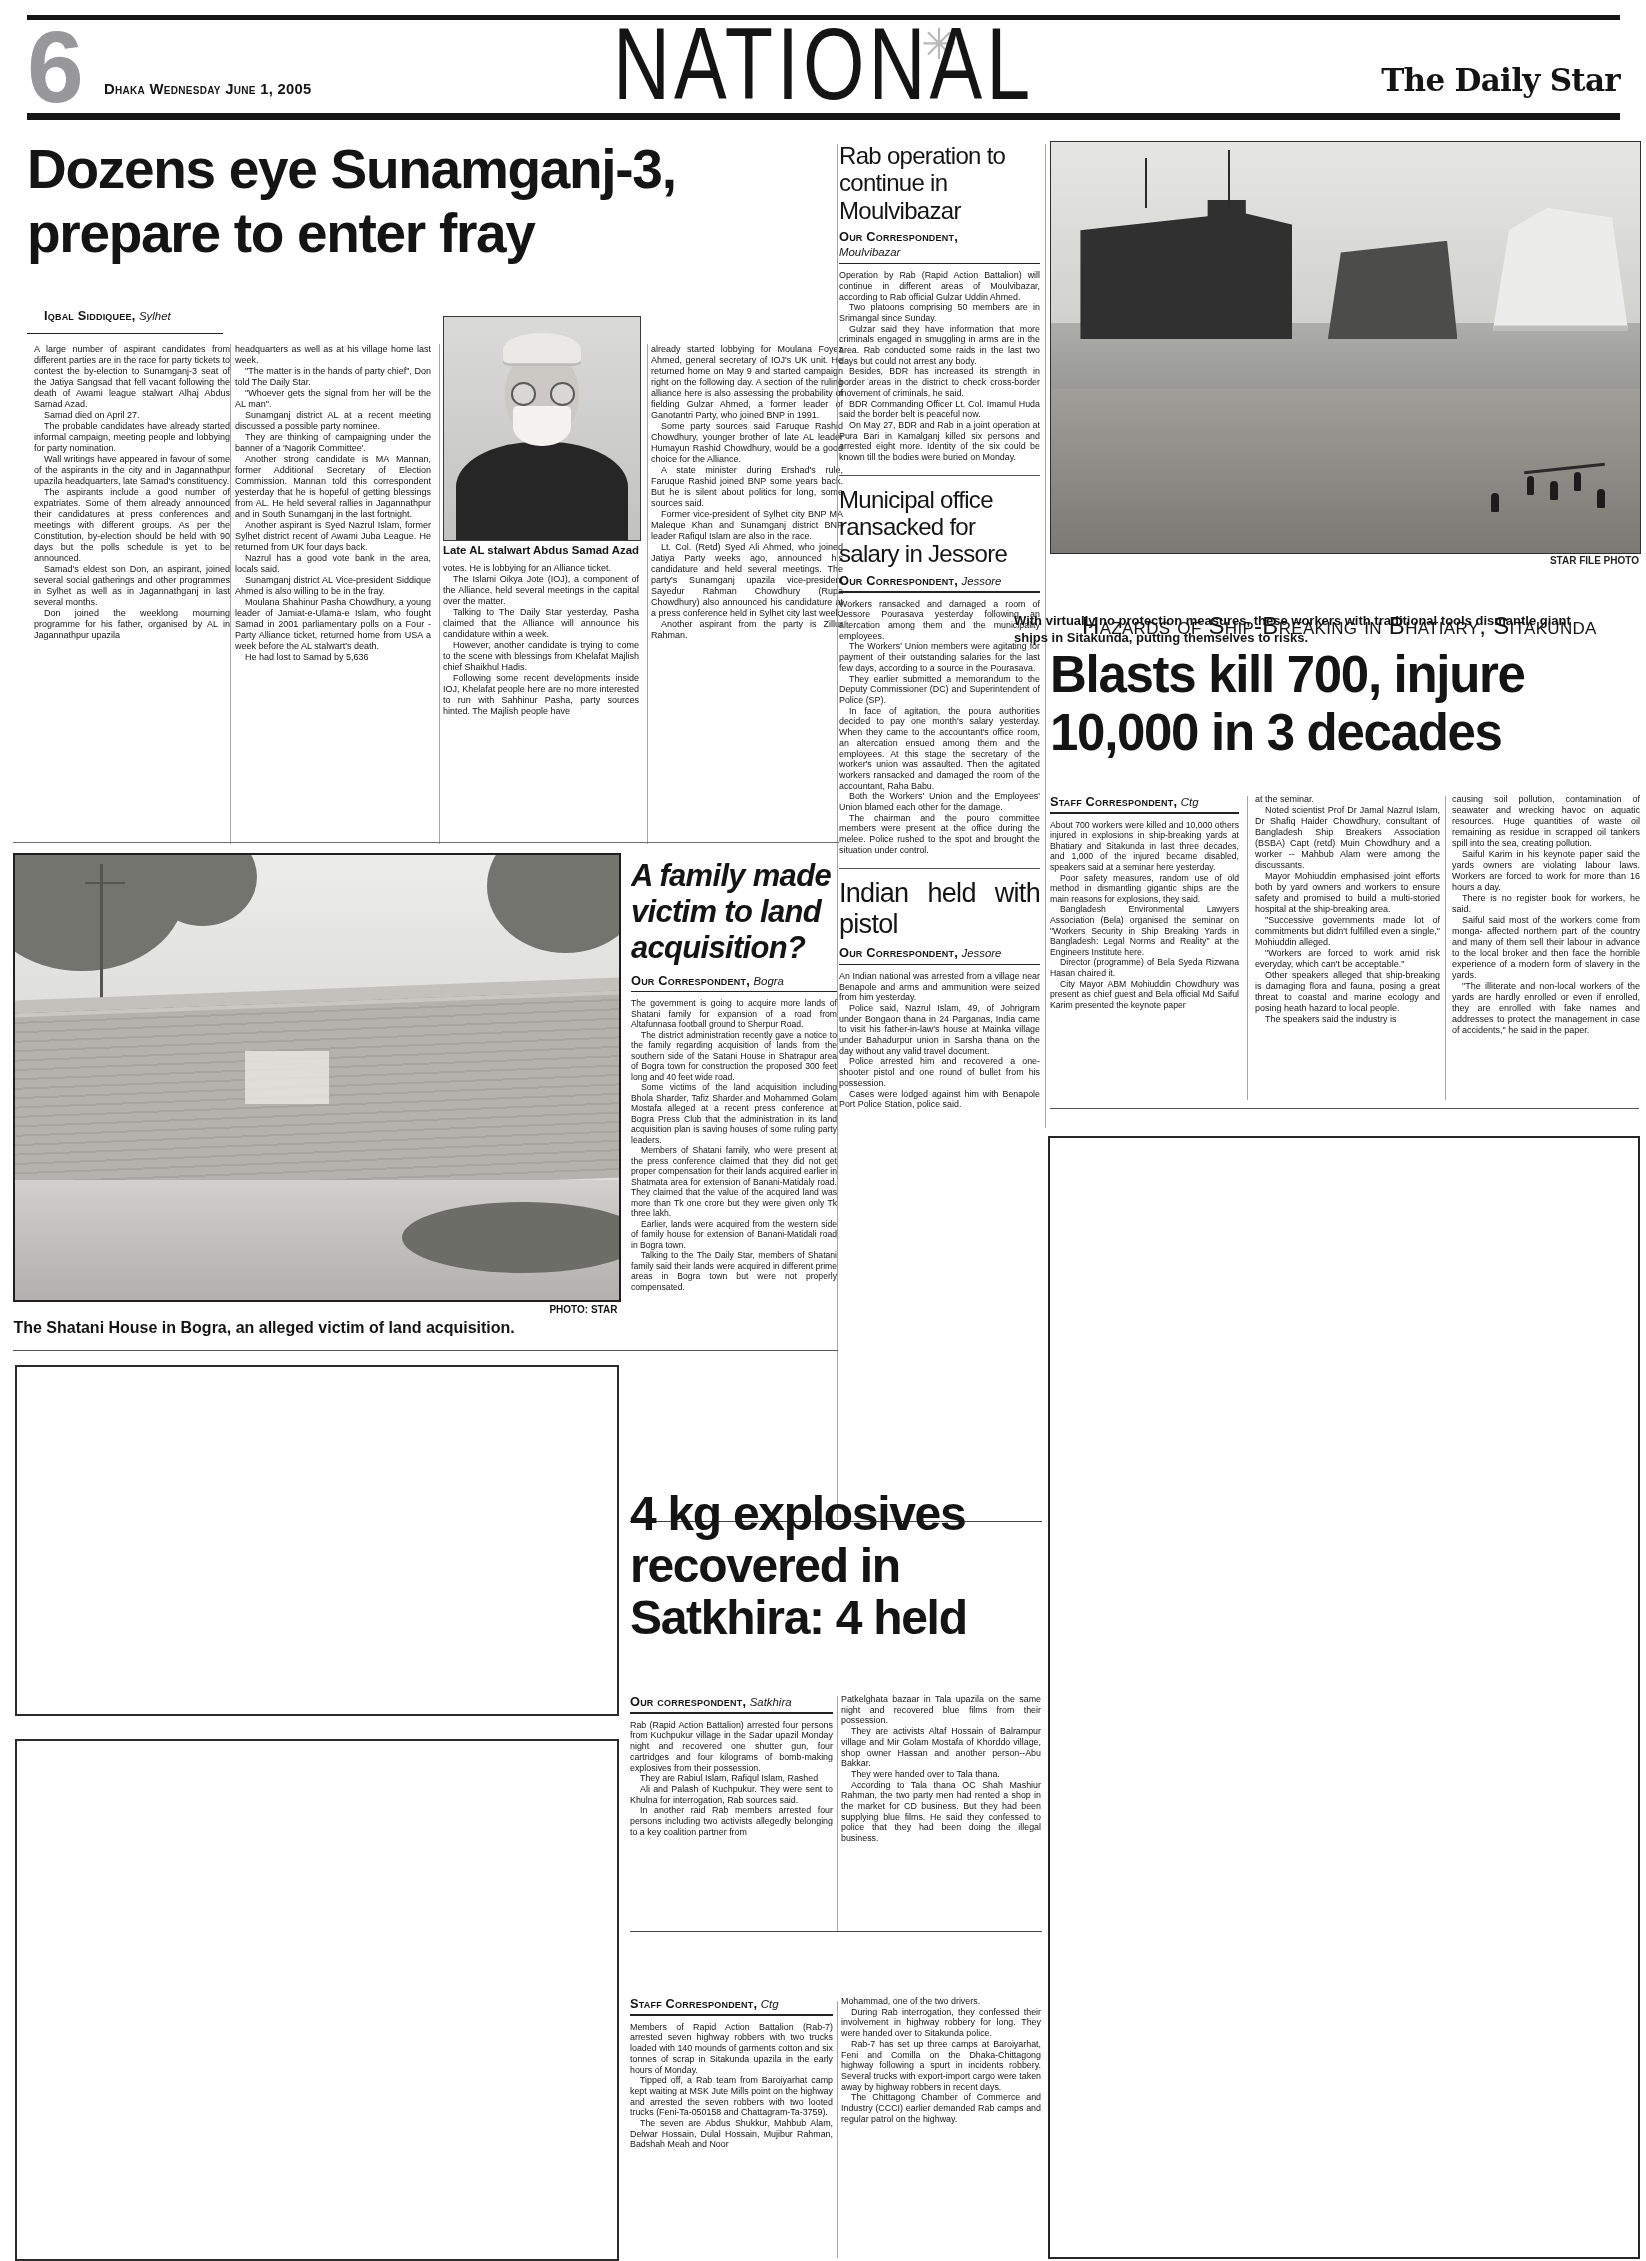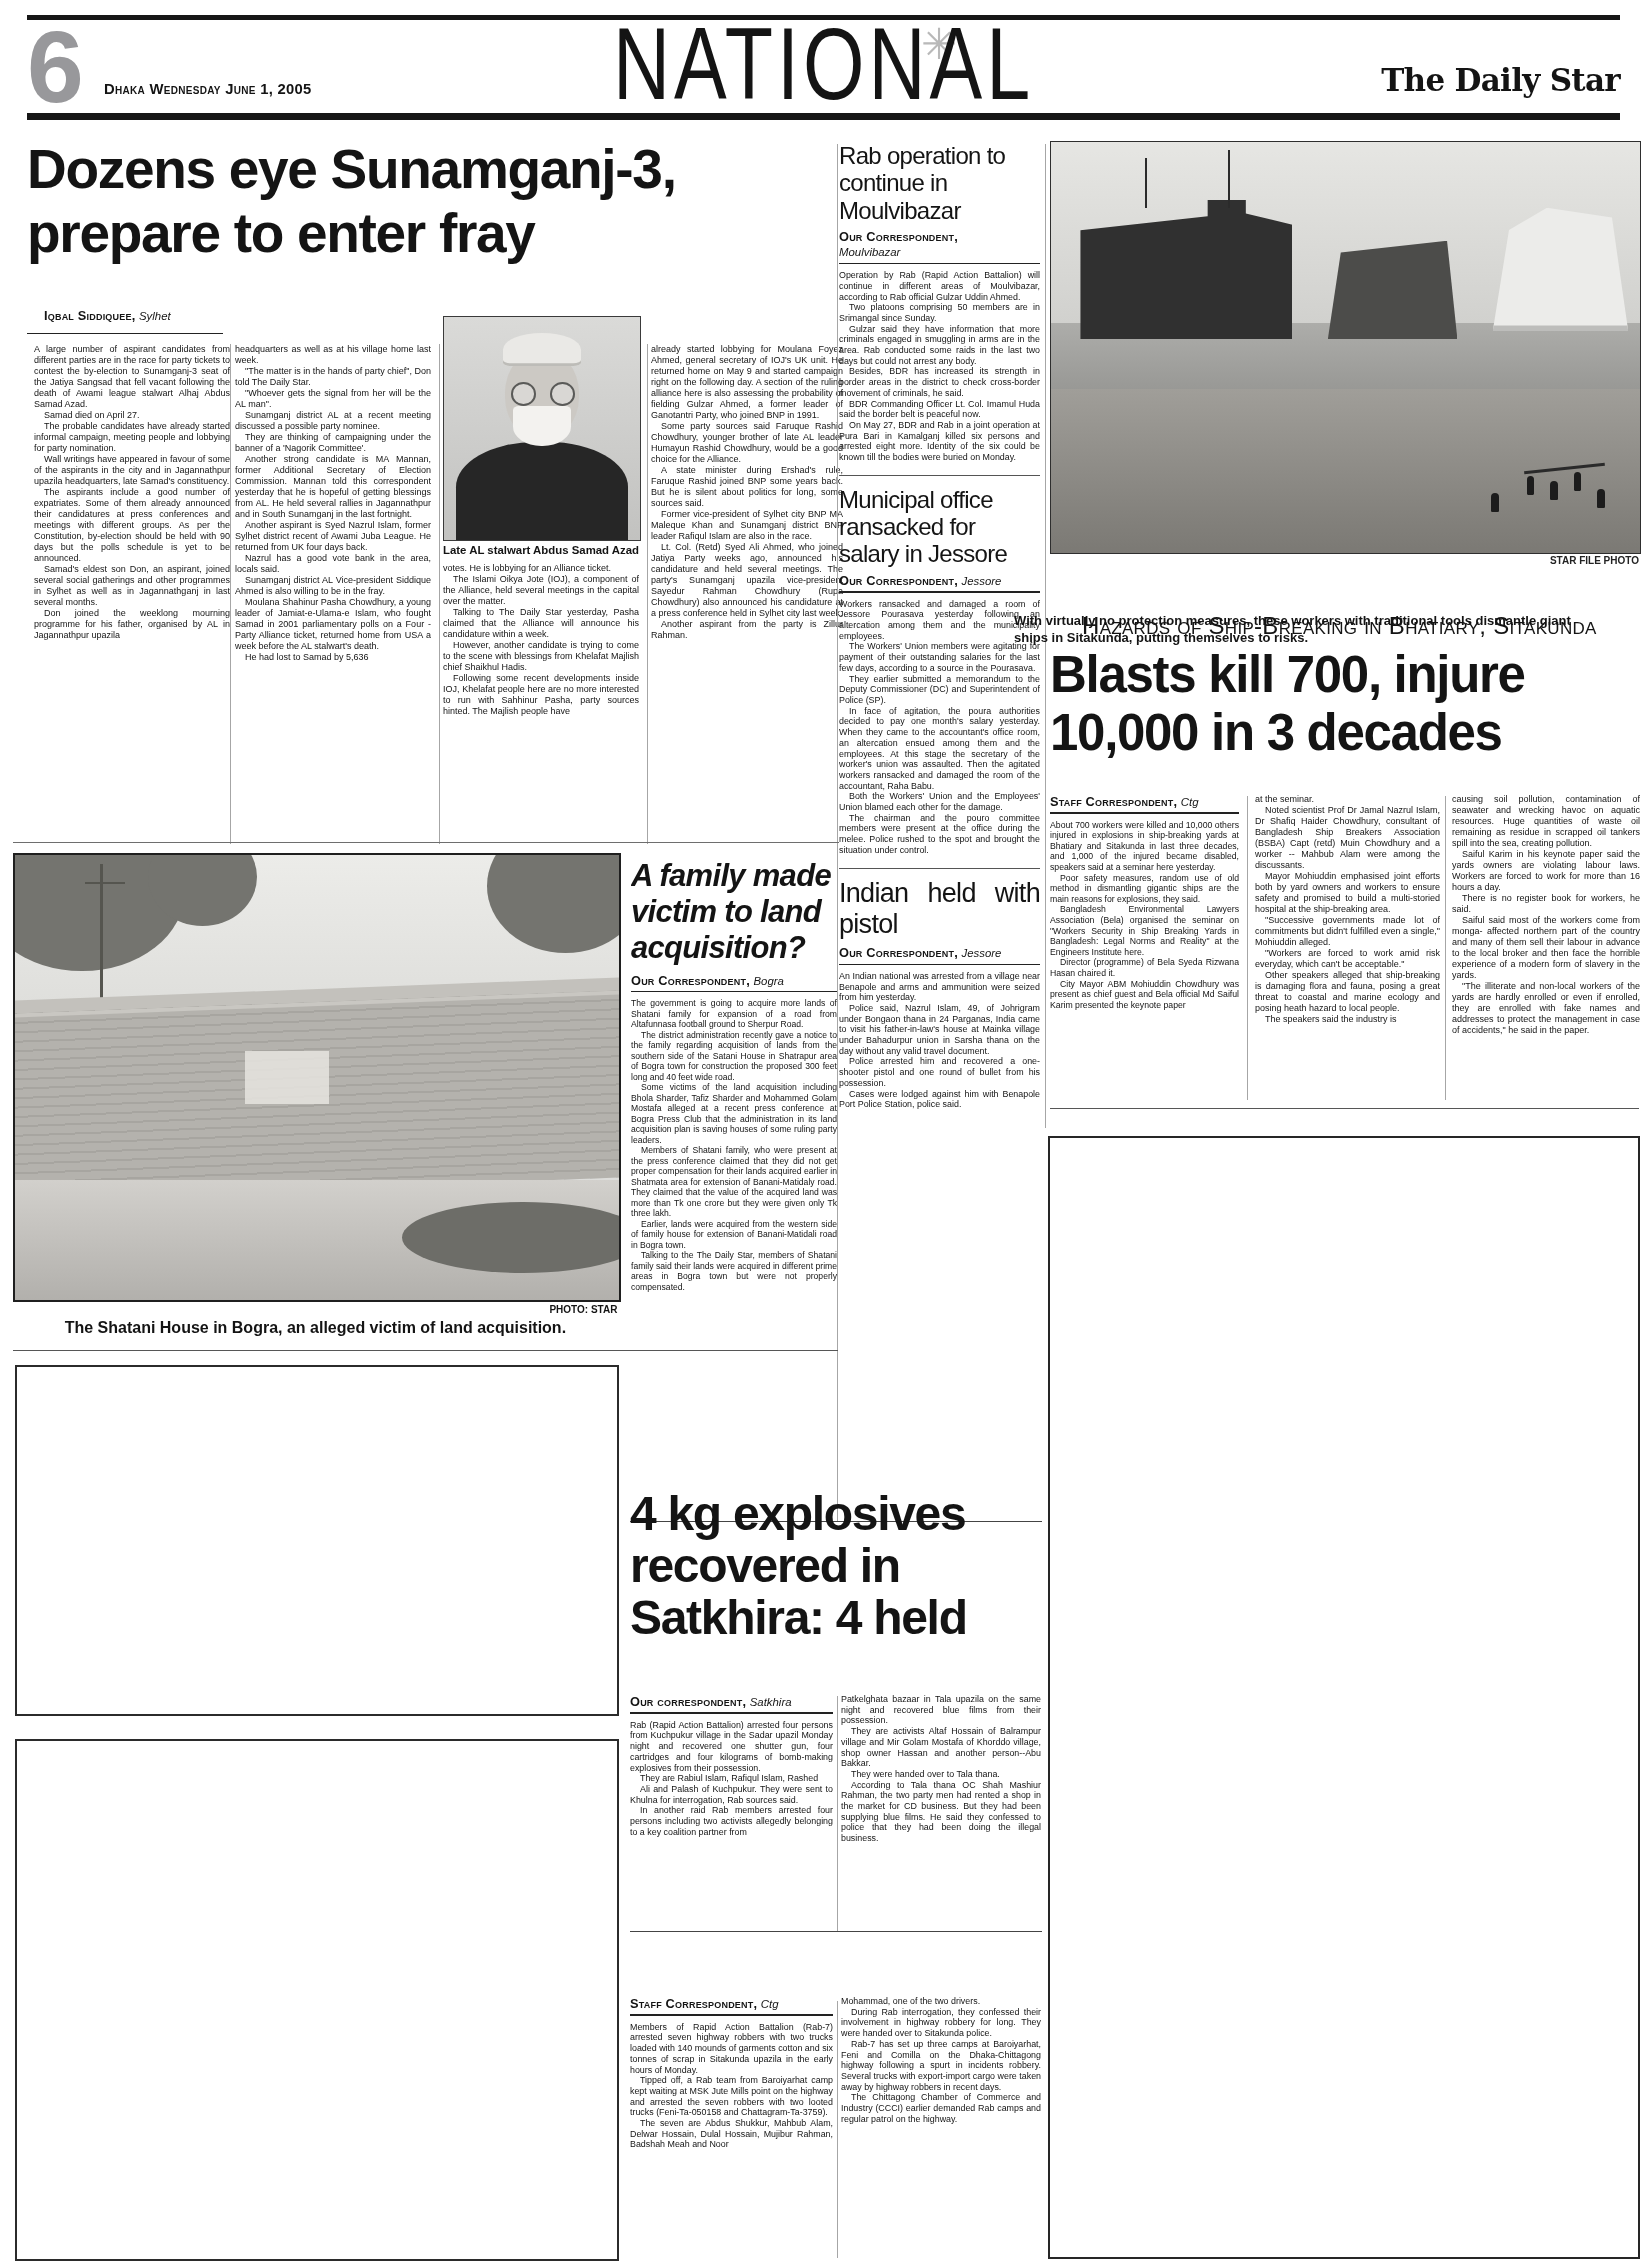--- a/index.html
+++ b/index.html
@@ -84,21 +84,21 @@
   .hull1{position:absolute;left:5%;top:14%;width:36%;height:34%;background:#303030;clip-path:polygon(0 100%,100% 100%,100% 18%,78% 10%,78% 0,60% 0,60% 12%,0 22%);}
   .hull2{position:absolute;left:47%;top:24%;width:22%;height:24%;background:#4c4c4a;clip-path:polygon(0 100%,100% 100%,92% 0,10% 12%);}
   .hull3{position:absolute;left:75%;top:16%;width:23%;height:30%;background:#ececea;clip-path:polygon(0 100%,100% 100%,88% 8%,40% 0,12% 18%);box-shadow:inset 0 -5.4px 0 #bdbdbb;}
   .mast{position:absolute;width:2px;background:#2b2b2b;}
   .worker{position:absolute;width:7.4px;height:19px;background:#1c1c1c;border-radius:4px 4px 1.3px 1.3px;}
   .plank{position:absolute;width:81px;height:3.4px;background:#2a2a2a;transform:rotate(-6deg);}
 
   
   .photo-shatani{left:13.4px;top:853px;width:604px;height:445px;border:2px solid #1f1f1f;overflow:hidden;background:#dddddb;}
   .shatani-credit{left:13.4px;top:1304px;width:604px;text-align:right;font-size:10px;font-weight:bold;}
-  .shatani-cap{left:13.4px;top:1319px;width:604px;font-size:16px;font-weight:bold;text-align:center;}
+  .shatani-cap{left:13.4px;top:1319px;width:604px;font-size:16px;font-weight:bold;}
   .rule-shatani{left:13.4px;top:1350px;width:825px;height:1.3px;background:#565656;}
   .sh-sky{position:absolute;left:0;top:0;width:100%;height:36%;background:linear-gradient(#ecece9,#dededb);}
   .sh-tree{position:absolute;background:#74746f;border-radius:50%;}
   .sh-wall{position:absolute;left:0;top:33%;width:100%;height:42%;transform:skewY(-2.2deg);
            background:repeating-linear-gradient(0deg,#b4b2ad 0 7.4px,#a7a5a0 7.4px 9.4px);box-shadow:inset 0 4px 0 #c9c7c2;}
   .sh-post{position:absolute;left:0;top:30%;width:100%;height:6%;transform:skewY(-2.2deg);background:#c3c1bc;}
   .sh-poster{position:absolute;left:38%;top:44%;width:14%;height:12%;background:#e6e4df;opacity:.85;}
   .sh-road{position:absolute;left:0;bottom:0;width:100%;height:27%;background:linear-gradient(#d2d0cc,#b2b0ac);}
   .sh-green{position:absolute;right:-4%;bottom:6%;width:40%;height:16%;background:#6d6d68;border-radius:50%;}
   .sh-pole{position:absolute;left:14%;top:2%;width:2.7px;height:34%;background:#55554f;}

